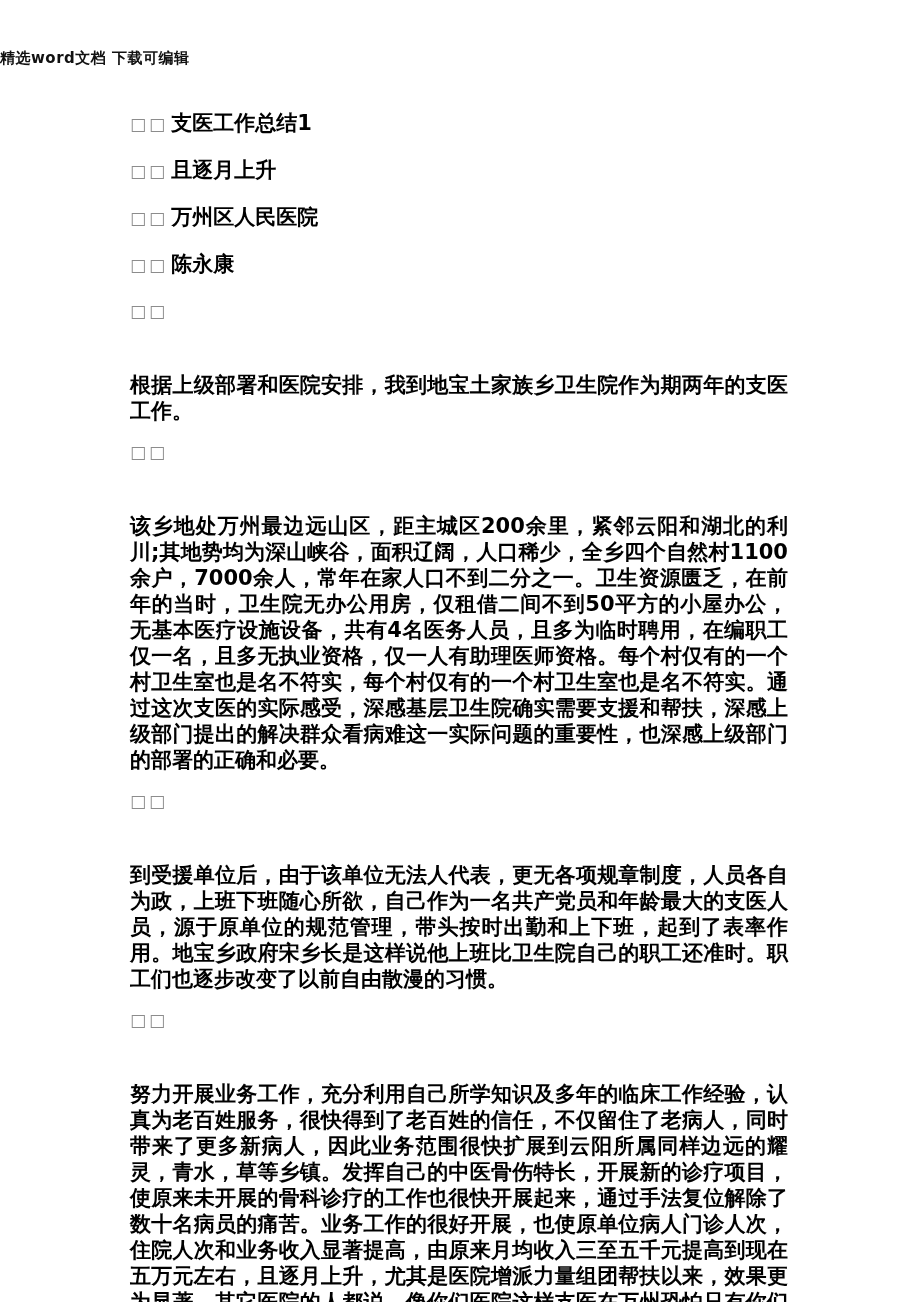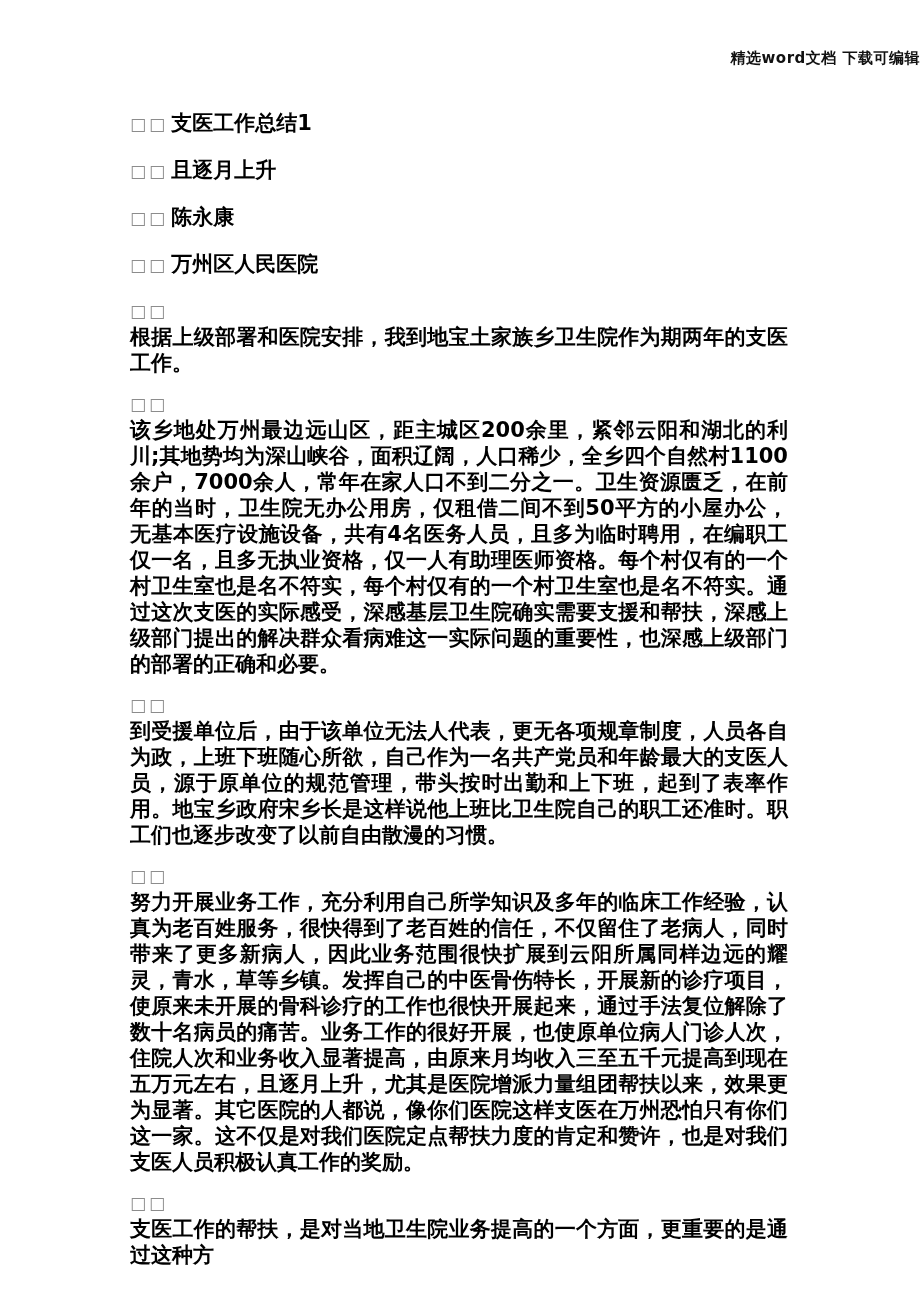--- a/index.html
+++ b/index.html
@@ -11,21 +11,21 @@
     position: relative;
     width: 920px;
     height: 1302px;
     background: #ffffff;
     overflow: hidden;
     font-family: "DejaVu Sans", sans-serif;
     color: #000000;
   }
   .watermark {
     padding-top: 49px;
-    text-align: right;
+    text-align: left;
     font-size: 15px;
     font-weight: bold;
     letter-spacing: 0.5px;
     color: #111111;
   }
   .content {
     box-sizing: border-box;
     width: 658px;
     margin-top: 42px;
     margin-left: 130px;
@@ -55,38 +55,39 @@
     font-size: 17px;
     font-weight: normal;
     color: #8c8c8c;
     letter-spacing: 3px;
     line-height: 26px;
   }
   .ptext {
     text-align: justify;
     word-break: break-all;
     line-height: 26px;
+    margin-top: 48px;
   }
 </style>
 </head>
 <body>
 
 <div class="page">
 
   <div class="watermark">精选word文档 下载可编辑</div>
 
   <div class="content">
 
     <p class="title-line"><span class="sq">□□</span><span>支医工作总结1</span></p>
 
     <p class="title-line"><span class="sq">□□</span><span>且逐月上升</span></p>
 
+    <p class="title-line"><span class="sq">□□</span><span>万州区人民医院</span></p>
+
     <p class="title-line"><span class="sq">□□</span><span>陈永康</span></p>
-
-    <p class="title-line"><span class="sq">□□</span><span>万州区人民医院</span></p>
 
 
     <div class="para">
       <span class="lead">□□</span>
       <div class="ptext">根据上级部署和医院安排，我到地宝土家族乡卫生院作为期两年的支医工作。</div>
     </div>
 
     <div class="para">
       <span class="lead">□□</span>
       <div class="ptext">该乡地处万州最边远山区，距主城区200余里，紧邻云阳和湖北的利川;其地势均为深山峡谷，面积辽阔，人口稀少，全乡四个自然村1100余户，7000余人，常年在家人口不到二分之一。卫生资源匮乏，在前年的当时，卫生院无办公用房，仅租借二间不到50平方的小屋办公，无基本医疗设施设备，共有4名医务人员，且多为临时聘用，在编职工仅一名，且多无执业资格，仅一人有助理医师资格。每个村仅有的一个村卫生室也是名不符实，每个村仅有的一个村卫生室也是名不符实。通过这次支医的实际感受，深感基层卫生院确实需要支援和帮扶，深感上级部门提出的解决群众看病难这一实际问题的重要性，也深感上级部门的部署的正确和必要。</div>

